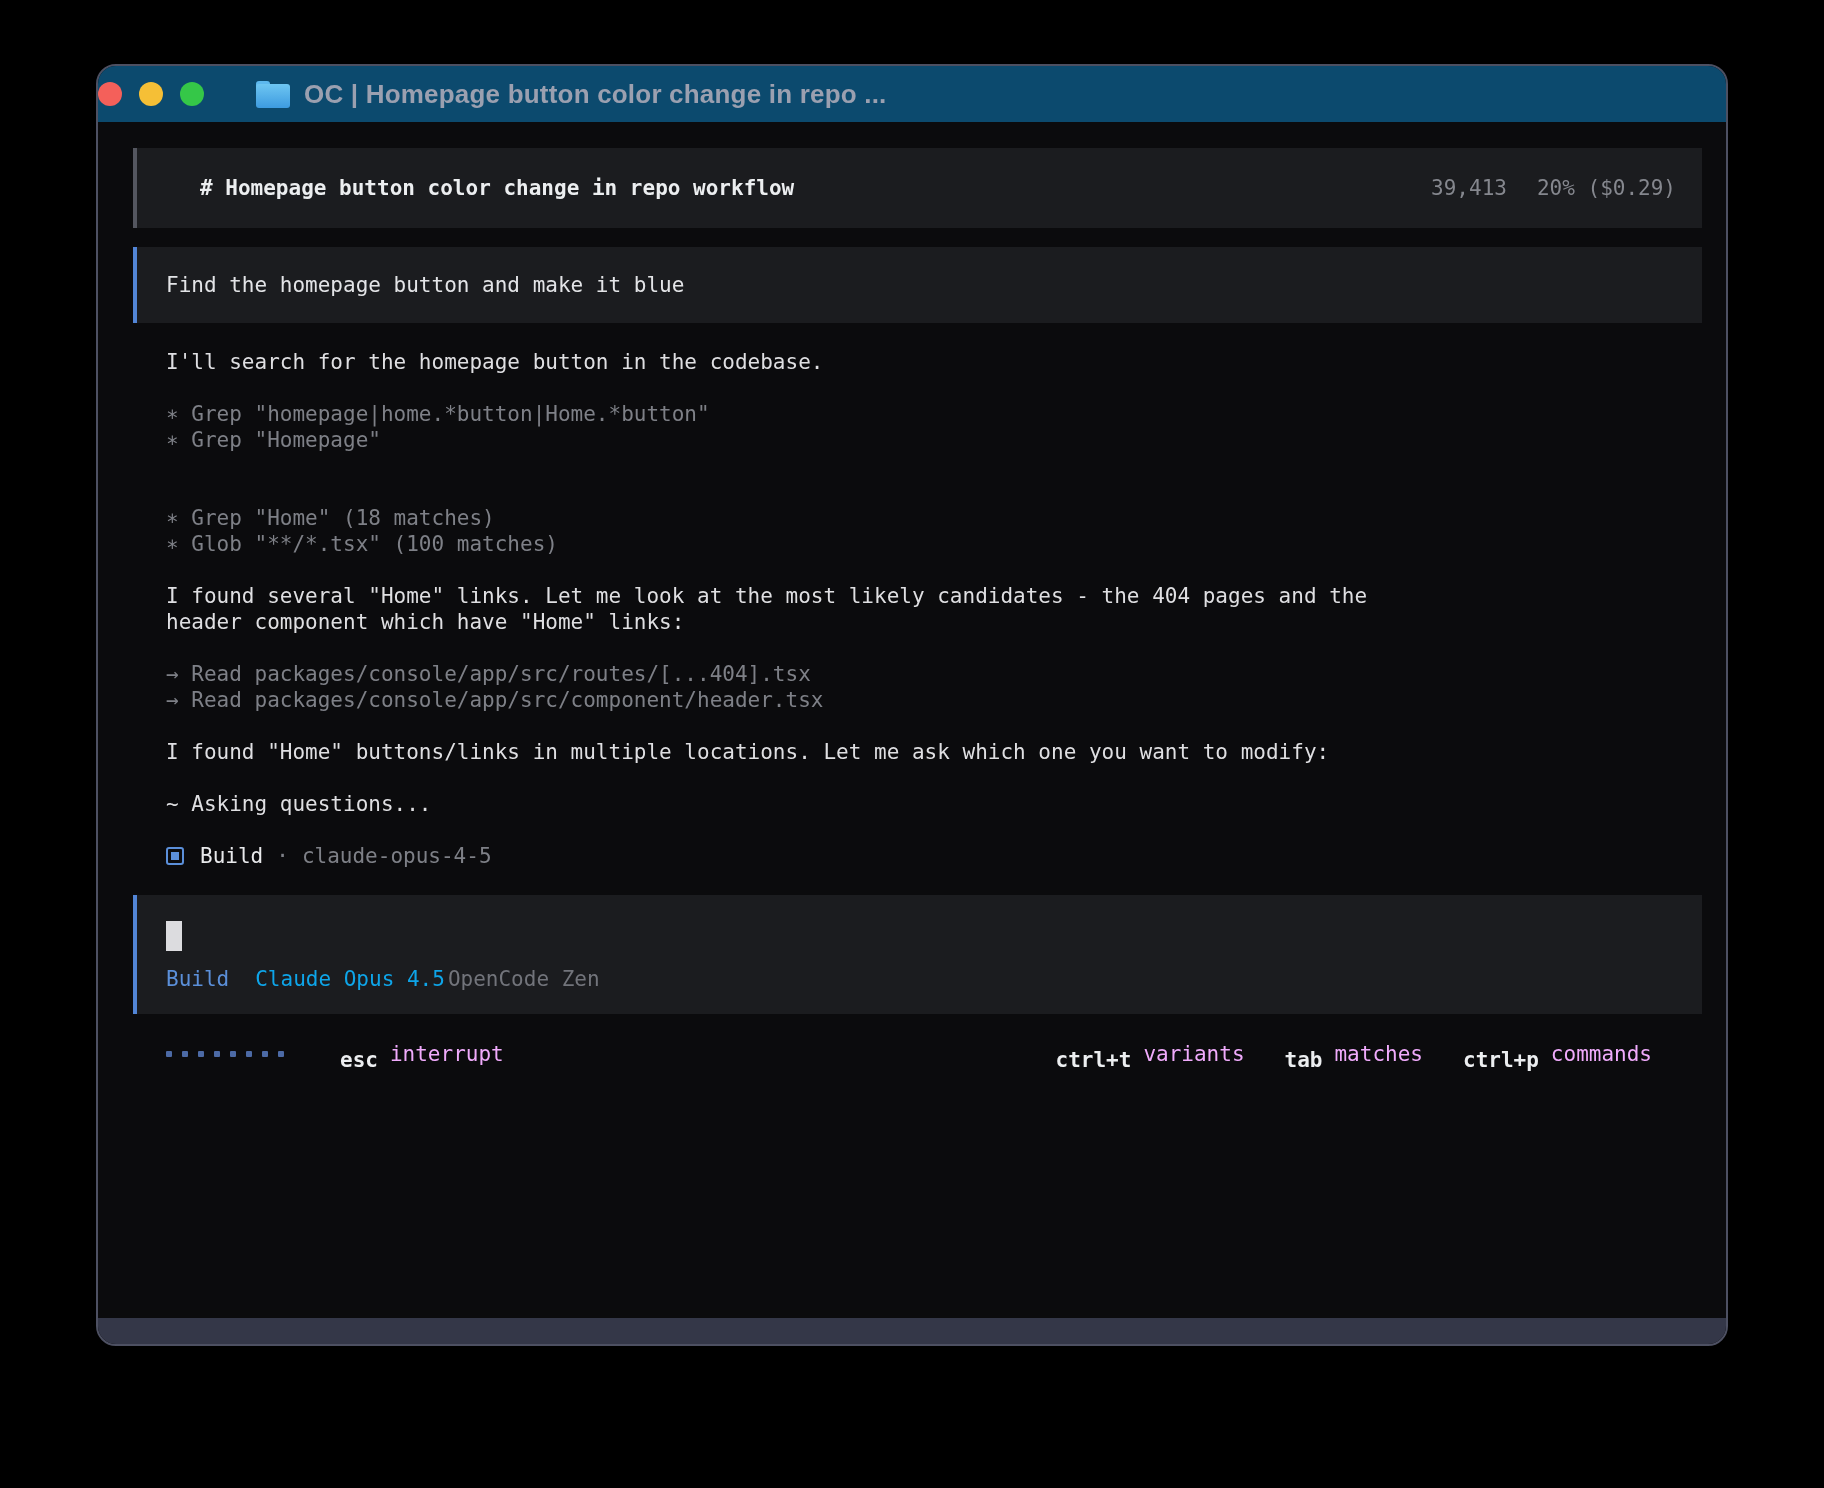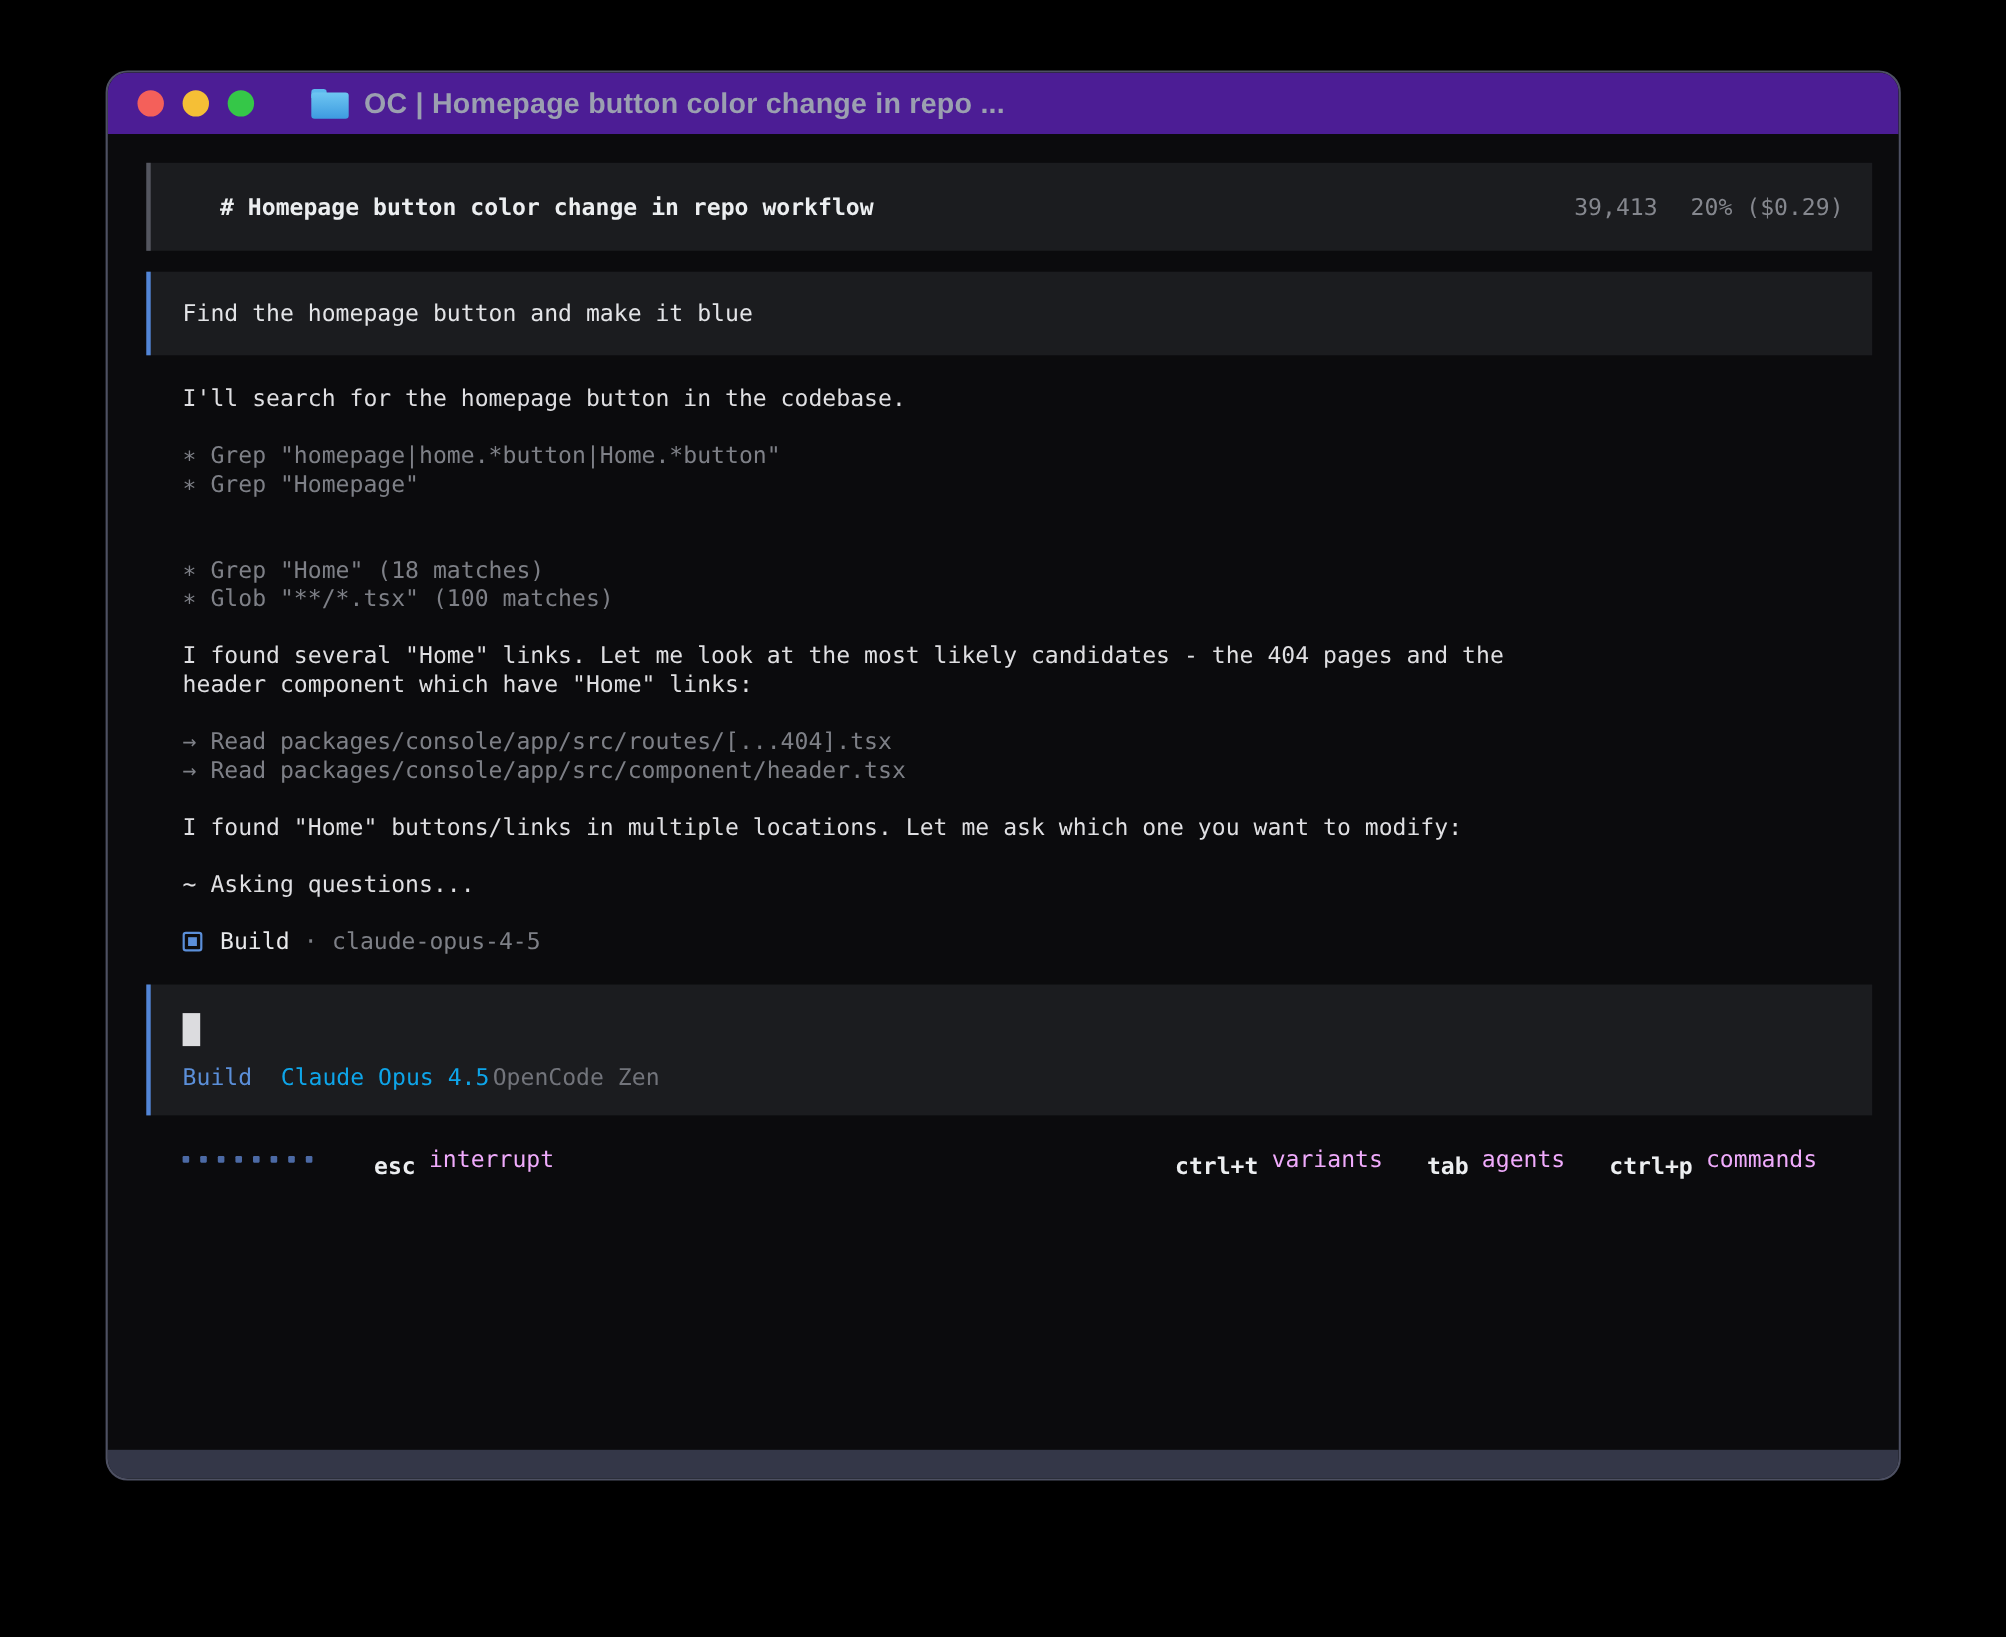--- a/index.html
+++ b/index.html
@@ -11,23 +11,22 @@
     position: absolute; left: 96px; top: 64px;
     width: 1632px; height: 1282px;
     background: #0b0b0d;
     border: 2px solid #4d5062;
     border-radius: 20px;
     overflow: hidden;
     display: flex; flex-direction: column;
   }
   .titlebar {
     height: 56px; flex: 0 0 56px;
-    background: #4c1d95;
+    background: #0c4a6e;
     display: flex; align-items: center;
-    padding-left: 27px;
   }
   .traffic { display: flex; gap: 17px; }
   .light { width: 24px; height: 24px; border-radius: 50%; }
   .light.red    { background: #f4605a; }
   .light.yellow { background: #f5bf36; }
   .light.green  { background: #35c748; }
   .title-group { display: flex; align-items: center; margin-left: 52px; gap: 14px; }
   .folder { width: 34px; height: 27px; position: relative; }
   .folder .back {
     position: absolute; left: 0; top: 3px; width: 34px; height: 24px;
@@ -205,21 +204,21 @@
         <span class="key-label">interrupt</span>
       </div>
       <div class="spacer"></div>
       <div class="hints" id="hints">
           <div class="hint-group">
             <span class="key">ctrl+t</span>
             <span class="key-label">variants</span>
           </div>
           <div class="hint-group">
             <span class="key">tab</span>
-            <span class="key-label">agents</span>
+            <span class="key-label">matches</span>
           </div>
           <div class="hint-group">
             <span class="key">ctrl+p</span>
             <span class="key-label">commands</span>
           </div>
         </div>
     </div>
 
   </div>
 

